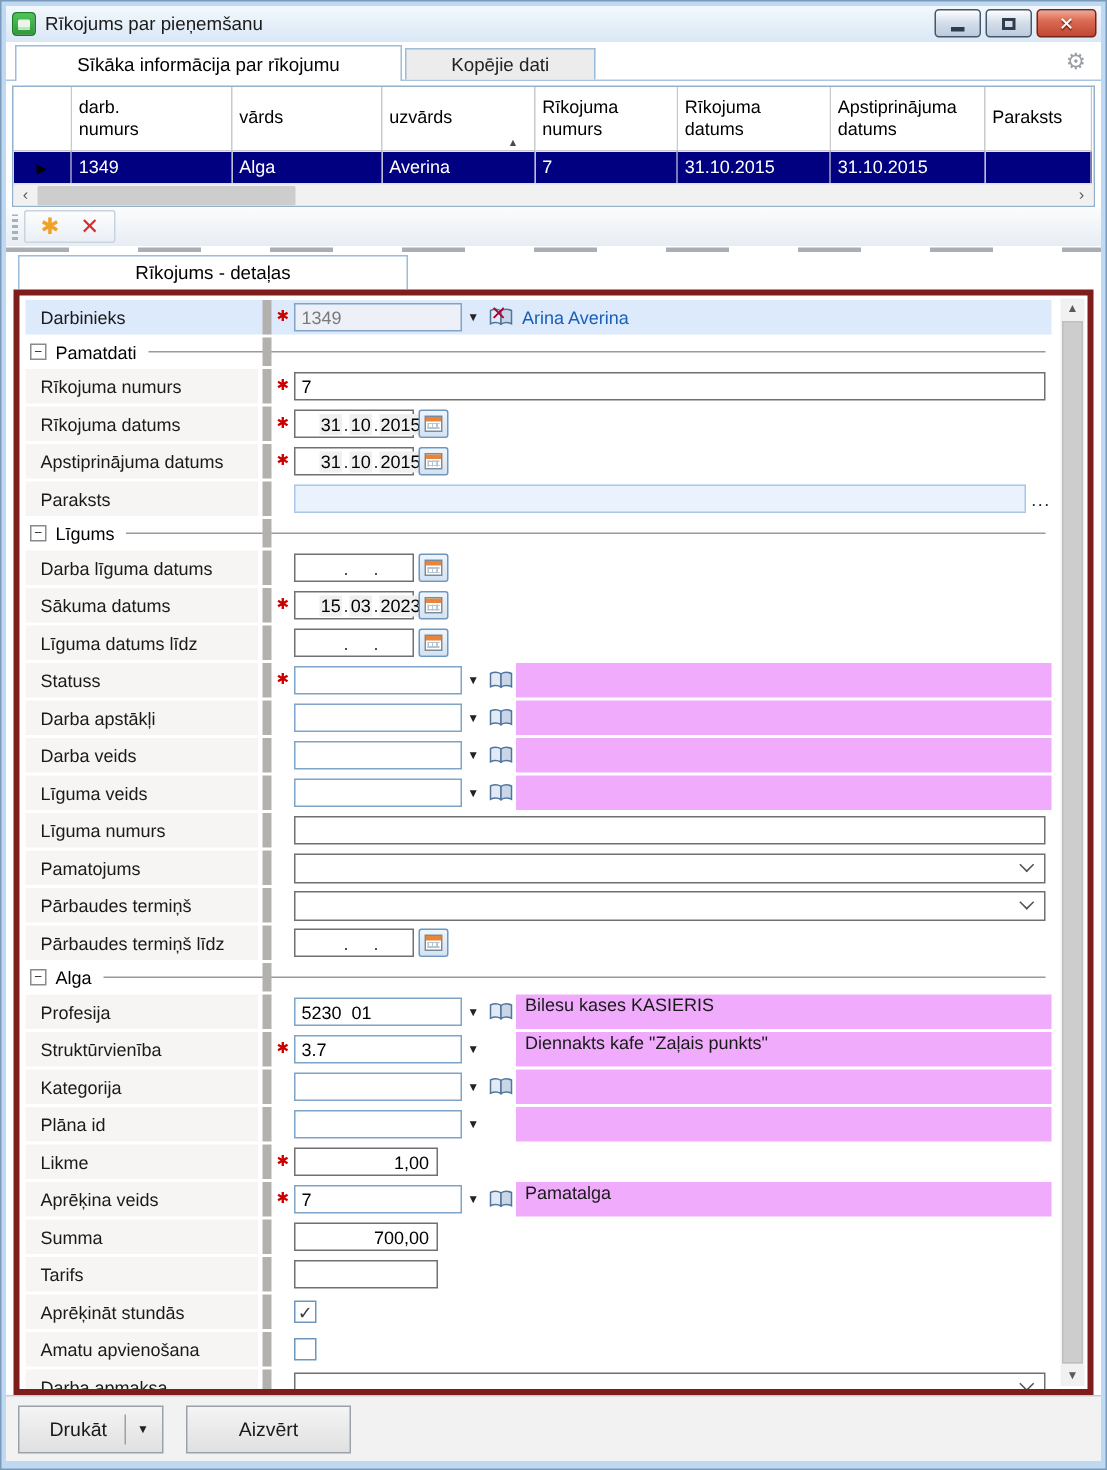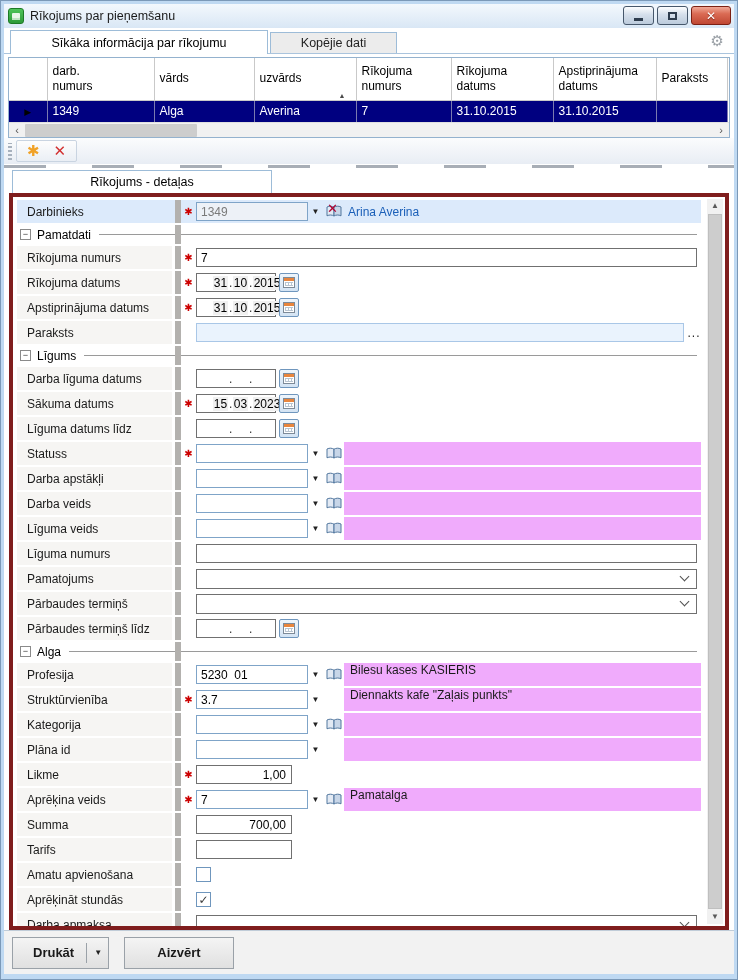--- a/index.html
+++ b/index.html
@@ -143,21 +143,21 @@
   .grouprow { display:flex; align-items:center; height:19px; margin:1px 0 2px 3px; position:relative; }
   .collapse { width:11px; height:11px; flex:none; border:1px solid #8a8a8a; background:#fff;
     display:flex; align-items:center; justify-content:center; font-size:9px; line-height:1; color:#333;
     margin-right:6px; }
   .gname { font-size:12px; margin-right:8px; }
   .gline { flex:1; height:1px; background:#9a9a9a; margin-right:4px; }
   .grouprow::after { content:""; position:absolute; left:155px; top:0; bottom:0; width:6px; background:#b3b1ae; }
 
   
   .footer { height:44px; flex:none; background:#f2f2f2; border-top:1px solid #c0ccd8;
-    display:flex; align-items:center; padding:0 8px;font-weight:bold; }
+    display:flex; align-items:center; padding:0 8px; }
   .btn { height:32px; border:1px solid #9aa1a8; background:linear-gradient(#f4f4f4,#e0e0e0);
     font-size:13px; color:#1a1a1a; display:flex; align-items:center; justify-content:center; cursor:default; }
   .btn.drukat { width:97px; justify-content:flex-start; padding-left:20px; }
   .btn-divider { width:1px; height:20px; background:#9aa1a8; margin:0 7px 0 12px; }
   .btn-dd { font-size:8px; color:#222; }
   .btn.saglabat { width:112px; margin-left:auto; background:#d9d9d9; color:#8c8c8c; border-color:#c6c6c6; }
   .btn.aizvert { width:110px; margin-left:15px; }
 </style>
 </head>
 <body>
@@ -622,34 +622,34 @@
       <div class="frow">
         <div class="flabel">Tarifs</div>
         <div class="fgrip"></div>
         <div class="freq"></div>
         <div class="numinput">
             <span></span>
           </div>
       </div>
 
       <div class="frow">
+        <div class="flabel">Aprēķināt stundās</div>
+        <div class="fgrip"></div>
+        <div class="freq"></div>
+        <div class="checkbox">
+            <span>✓</span>
+          </div>
+      </div>
+
+      <div class="frow">
         <div class="flabel">Amatu apvienošana</div>
         <div class="fgrip"></div>
         <div class="freq"></div>
         <div class="checkbox">
             <span></span>
-          </div>
-      </div>
-
-      <div class="frow">
-        <div class="flabel">Aprēķināt stundās</div>
-        <div class="fgrip"></div>
-        <div class="freq"></div>
-        <div class="checkbox">
-            <span>✓</span>
           </div>
       </div>
 
       <div class="frow">
         <div class="flabel">Darba apmaksa</div>
         <div class="fgrip"></div>
         <div class="freq"></div>
         <div class="wselect">
           <span></span>
           <span class="chevron"></span>

